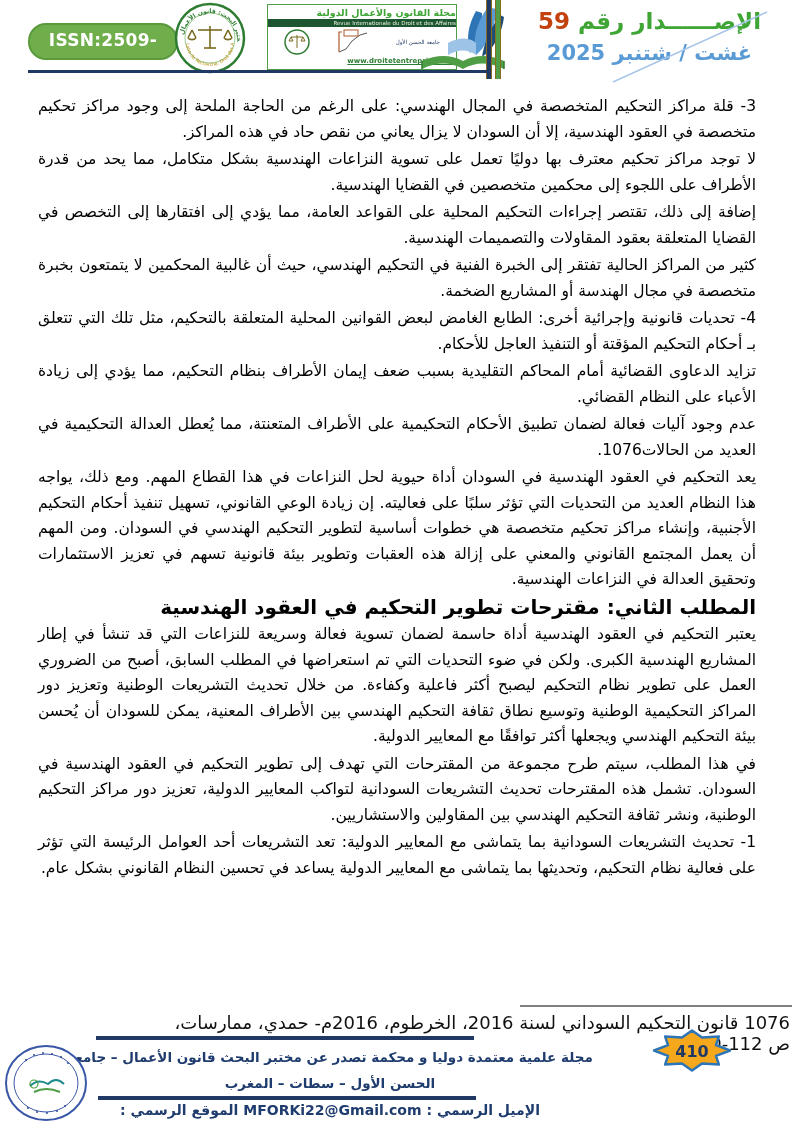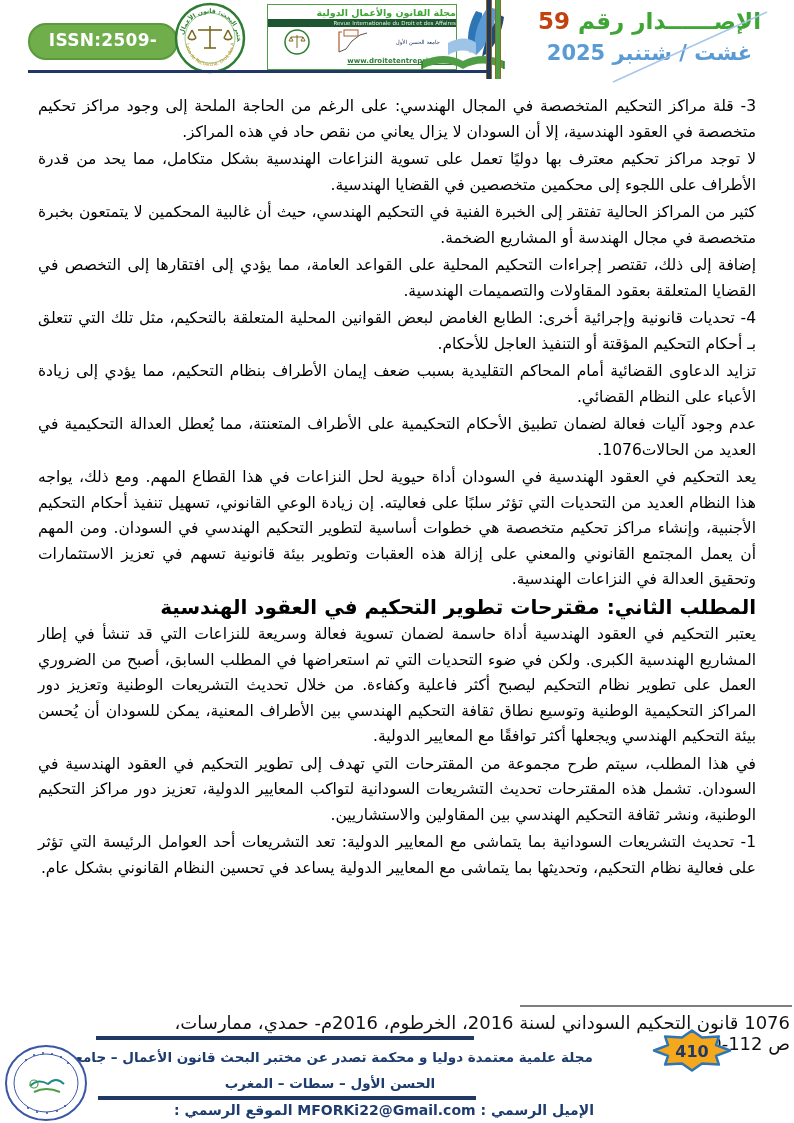--- a/index.html
+++ b/index.html
@@ -55,21 +55,21 @@
   }
 
   
   .footer-rule-top{position:absolute;left:96px;top:1036px;width:378px;height:3.5px;background:#203864;}
   .footer-rule-bottom{position:absolute;left:98px;top:1096px;width:378px;height:4px;background:#203864;}
   .footer-block{
     position:absolute;left:66px;top:1044px;width:528px;
     direction:rtl;text-align:center;color:#1f3c6e;font-weight:bold;
   }
   .footer-line1{font-size:13.5px;line-height:26px;}
-  .footer-line2{font-size:14px;line-height:28px;text-align:right;}
+  .footer-line2{font-size:14px;line-height:28px;}
   .footer-line2 .latin{direction:ltr;unicode-bidi:embed;}
   .page-badge{position:absolute;left:652px;top:1028px;width:80px;height:45px;}
   .page-badge text{font-family:"DejaVu Sans","Liberation Sans",sans-serif;}
   .stamp{position:absolute;left:4px;top:1044px;width:84px;height:78px;}
 </style>
 </head>
 <body>
 
 <div class="issn-badge">ISSN:2509-0291</div>
 
@@ -138,22 +138,22 @@
     <span class="num">59</span>
   </div>
   <div class="issue-line2">غشت / شتنبر 2025</div>
 </div>
 
 <div class="header-rule"></div>
 
 <div class="body-text">
   <p>3- قلة مراكز التحكيم المتخصصة في المجال الهندسي: على الرغم من الحاجة الملحة إلى وجود مراكز تحكيم متخصصة في العقود الهندسية، إلا أن السودان لا يزال يعاني من نقص حاد في هذه المراكز.</p>
   <p>لا توجد مراكز تحكيم معترف بها دوليًا تعمل على تسوية النزاعات الهندسية بشكل متكامل، مما يحد من قدرة الأطراف على اللجوء إلى محكمين متخصصين في القضايا الهندسية.</p>
+  <p>إضافة إلى ذلك، تقتصر إجراءات التحكيم المحلية على القواعد العامة، مما يؤدي إلى افتقارها إلى التخصص في القضايا المتعلقة بعقود المقاولات والتصميمات الهندسية.</p>
   <p>كثير من المراكز الحالية تفتقر إلى الخبرة الفنية في التحكيم الهندسي، حيث أن غالبية المحكمين لا يتمتعون بخبرة متخصصة في مجال الهندسة أو المشاريع الضخمة.</p>
-  <p>إضافة إلى ذلك، تقتصر إجراءات التحكيم المحلية على القواعد العامة، مما يؤدي إلى افتقارها إلى التخصص في القضايا المتعلقة بعقود المقاولات والتصميمات الهندسية.</p>
   <p>4- تحديات قانونية وإجرائية أخرى: الطابع الغامض لبعض القوانين المحلية المتعلقة بالتحكيم، مثل تلك التي تتعلق بـ أحكام التحكيم المؤقتة أو التنفيذ العاجل للأحكام.</p>
   <p>تزايد الدعاوى القضائية أمام المحاكم التقليدية بسبب ضعف إيمان الأطراف بنظام التحكيم، مما يؤدي إلى زيادة الأعباء على النظام القضائي.</p>
   <p>عدم وجود آليات فعالة لضمان تطبيق الأحكام التحكيمية على الأطراف المتعنتة، مما يُعطل العدالة التحكيمية في العديد من الحالات1076.</p>
   <p>يعد التحكيم في العقود الهندسية في السودان أداة حيوية لحل النزاعات في هذا القطاع المهم. ومع ذلك، يواجه هذا النظام العديد من التحديات التي تؤثر سلبًا على فعاليته. إن زيادة الوعي القانوني، تسهيل تنفيذ أحكام التحكيم الأجنبية، وإنشاء مراكز تحكيم متخصصة هي خطوات أساسية لتطوير التحكيم الهندسي في السودان. ومن المهم أن يعمل المجتمع القانوني والمعني على إزالة هذه العقبات وتطوير بيئة قانونية تسهم في تعزيز الاستثمارات وتحقيق العدالة في النزاعات الهندسية.</p>
   <h2>المطلب الثاني: مقترحات تطوير التحكيم في العقود الهندسية</h2>
   <p>يعتبر التحكيم في العقود الهندسية أداة حاسمة لضمان تسوية فعالة وسريعة للنزاعات التي قد تنشأ في إطار المشاريع الهندسية الكبرى. ولكن في ضوء التحديات التي تم استعراضها في المطلب السابق، أصبح من الضروري العمل على تطوير نظام التحكيم ليصبح أكثر فاعلية وكفاءة. من خلال تحديث التشريعات الوطنية وتعزيز دور المراكز التحكيمية الوطنية وتوسيع نطاق ثقافة التحكيم الهندسي بين الأطراف المعنية، يمكن للسودان أن يُحسن بيئة التحكيم الهندسي ويجعلها أكثر توافقًا مع المعايير الدولية.</p>
   <p>في هذا المطلب، سيتم طرح مجموعة من المقترحات التي تهدف إلى تطوير التحكيم في العقود الهندسية في السودان. تشمل هذه المقترحات تحديث التشريعات السودانية لتواكب المعايير الدولية، تعزيز دور مراكز التحكيم الوطنية، ونشر ثقافة التحكيم الهندسي بين المقاولين والاستشاريين.</p>
   <p>1- تحديث التشريعات السودانية بما يتماشى مع المعايير الدولية: تعد التشريعات أحد العوامل الرئيسة التي تؤثر على فعالية نظام التحكيم، وتحديثها بما يتماشى مع المعايير الدولية يساعد في تحسين النظام القانوني بشكل عام.</p>
 </div>
 

